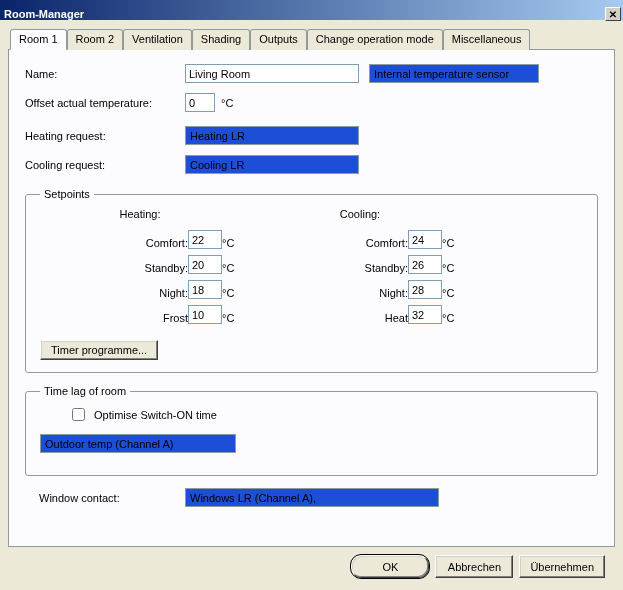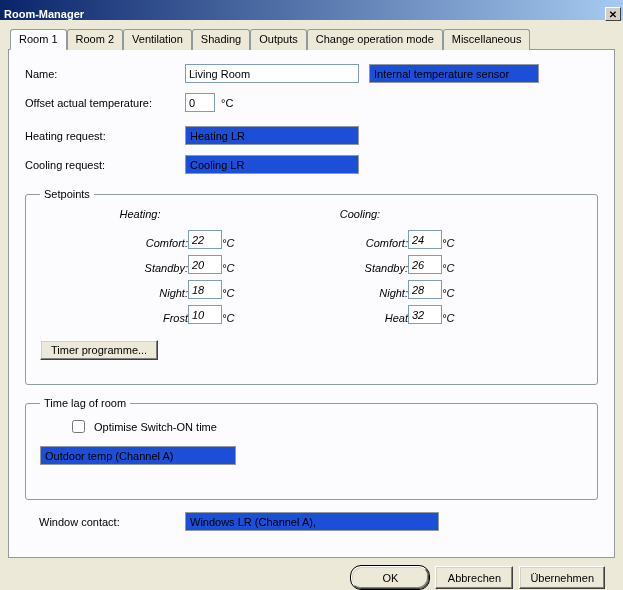--- a/index.html
+++ b/index.html
@@ -92,31 +92,30 @@
     padding: 2px 4px;
     height: 19px;
     display: flex;
     align-items: center;
     color: #000;
   }
   fieldset {
     border: 1px solid #919B9C;
     border-radius: 3px;
     margin: 8px 0 12px 0;
-    padding: 8px 14px 24px 14px;
+    padding: 8px 14px 12px 14px;
   }
   fieldset legend {
     padding: 0 4px;
   }
   .setpoints-cols {
     display: flex;
   }
   .sp-col {
     width: 200px;
-    font-style: italic;
   }
   .sp-head {
     text-align: center;
     margin-bottom: 10px;
   }
   .sp-row {
     display: flex;
     align-items: flex-end;
     justify-content: flex-end;
     margin-bottom: 6px;

